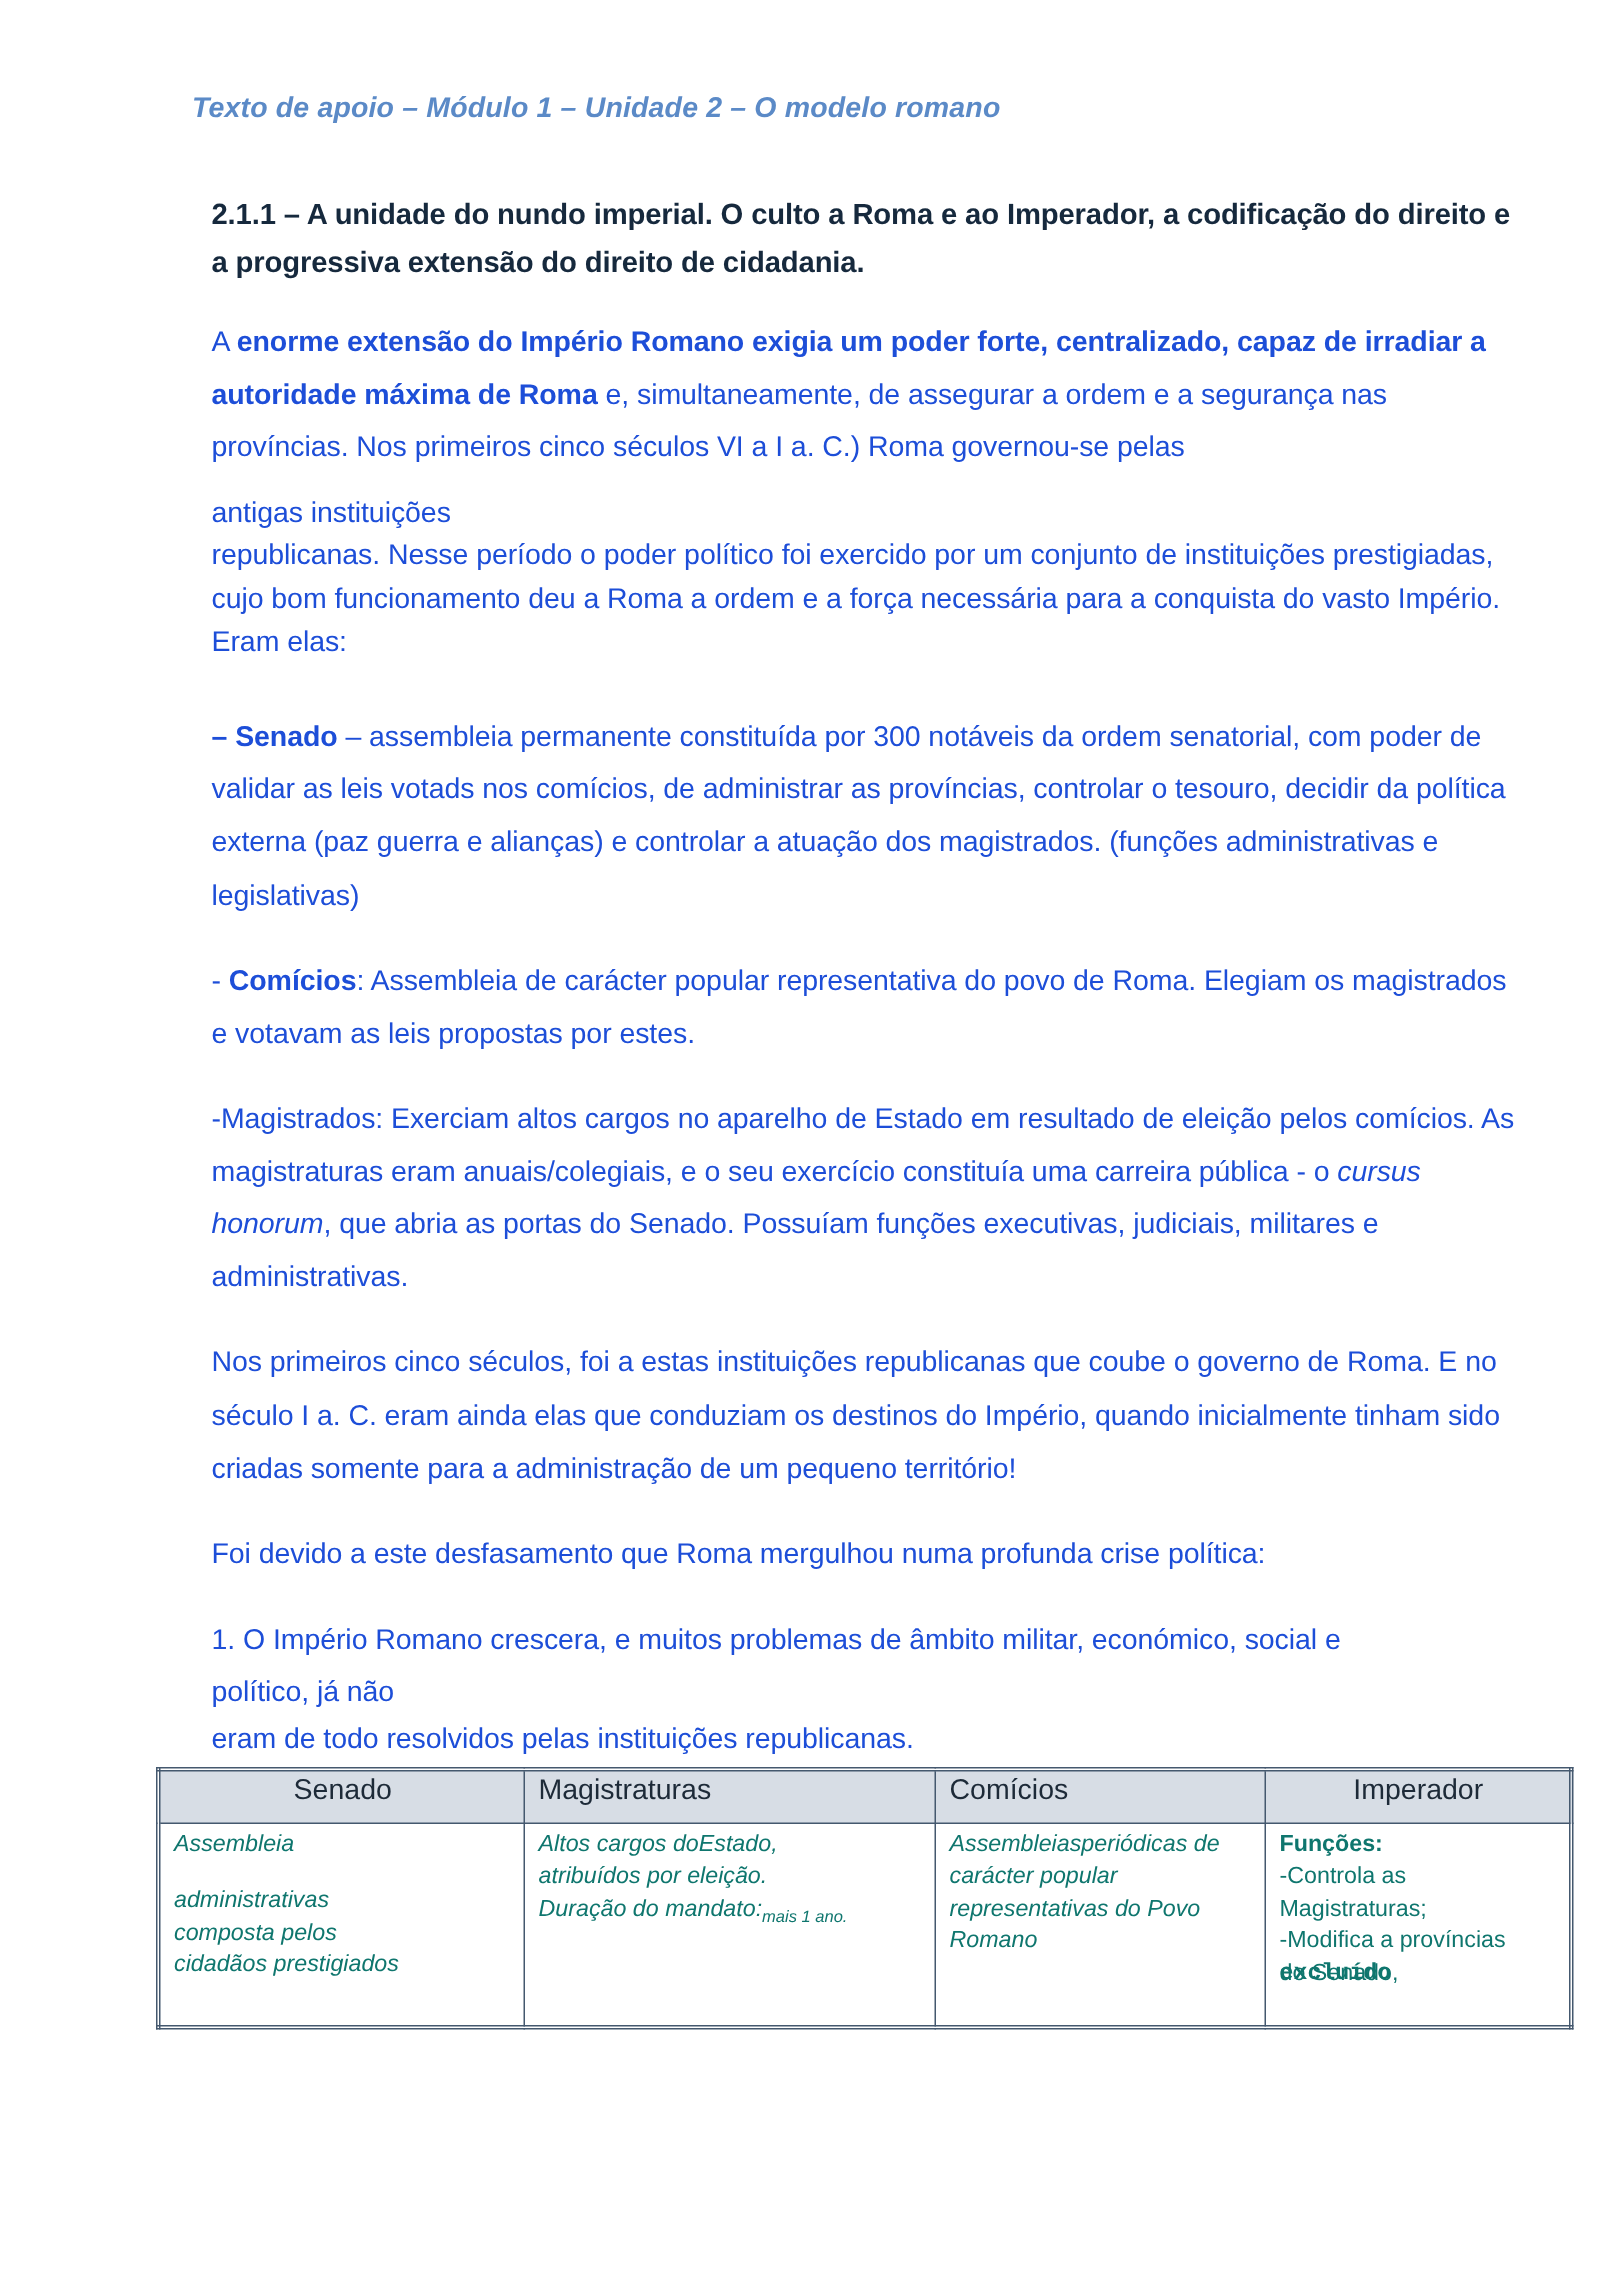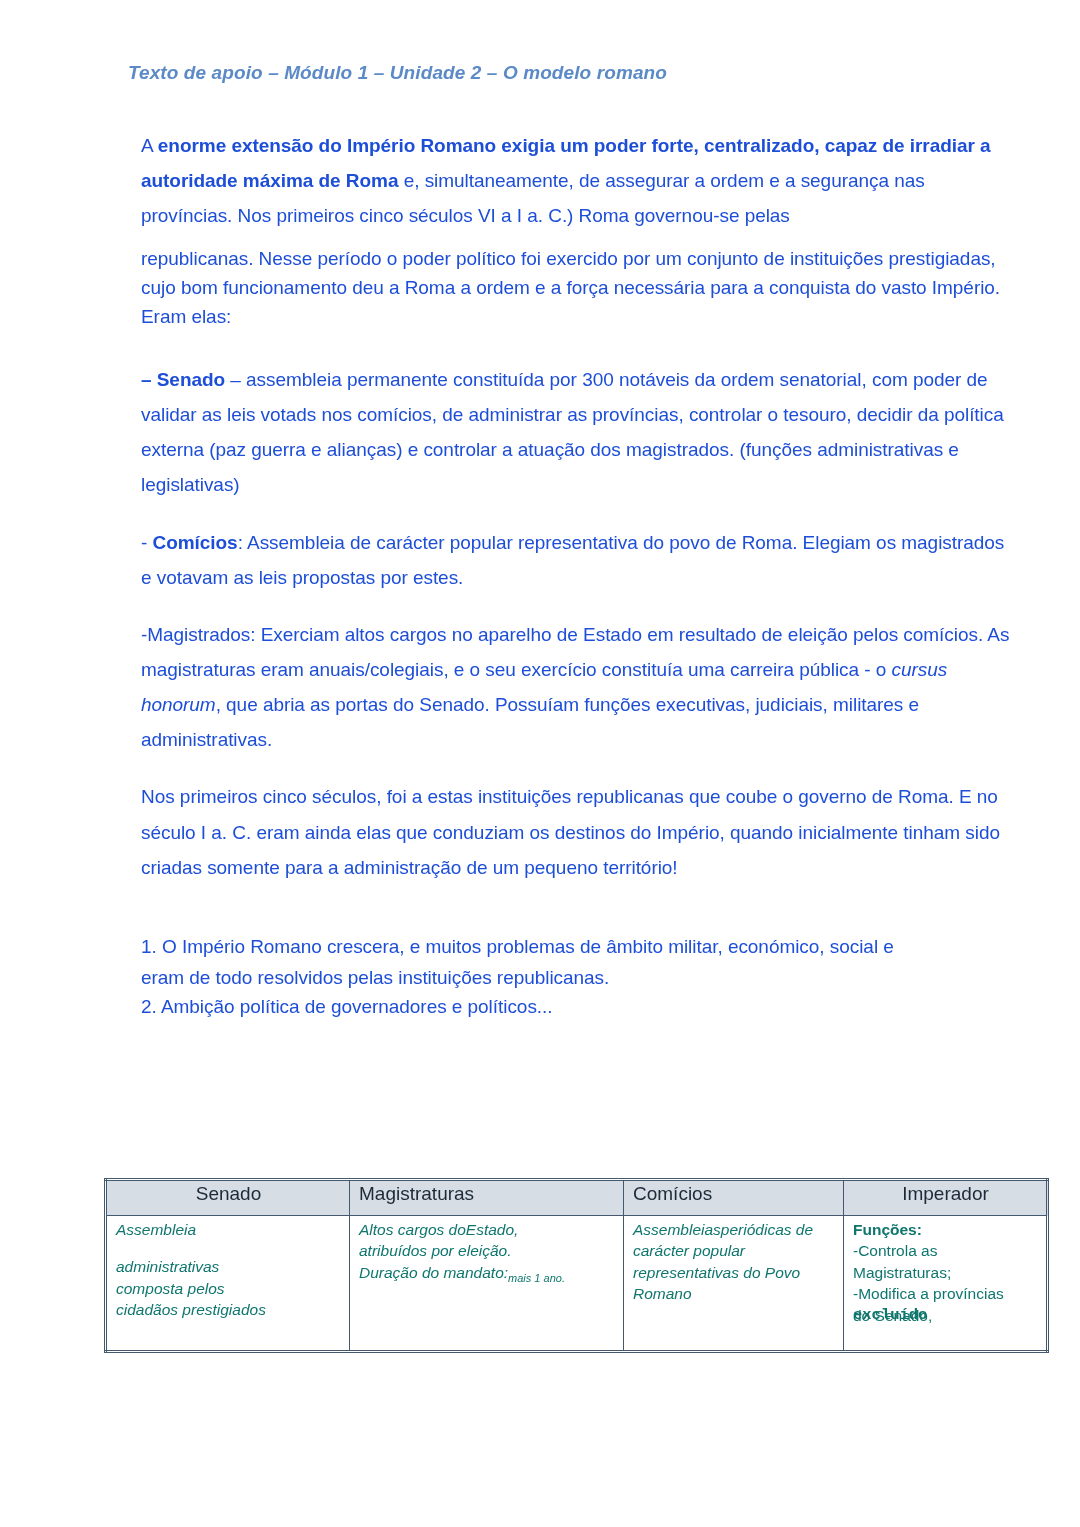--- a/index.html
+++ b/index.html
@@ -144,27 +144,29 @@
 </style>
 </head>
 <body>
 
 <div class="page">
 
   <div class="doc-header">Texto de apoio – Módulo 1 – Unidade 2 – O modelo romano</div>
 
   <div class="content">
 
+    <div class="section-heading">2.1.1 – A unidade do nundo imperial. O culto a Roma e ao Imperador, a codificação do direito e a progressiva extensão do direito de cidadania.</div>
 
     <p class="para">
       <span>A </span><b>enorme extensão do Império Romano exigia um poder forte, centralizado, capaz de irradiar a autoridade máxima de Roma</b><span> e, simultaneamente, de assegurar a ordem e a segurança nas províncias. Nos primeiros cinco séculos VI a I a. C.) Roma governou-se pelas</span>
     </p>
 
     <div class="gap-sm"></div>
 
+    <p class="para tight">antigas instituições</p>
     <p class="para tight">republicanas. Nesse período o poder político foi exercido por um conjunto de instituições prestigiadas, cujo bom funcionamento deu a Roma a ordem e a força necessária para a conquista do vasto Império. Eram elas:</p>
 
     <div class="gap-lg"></div>
 
     <p class="para">
       <b>– </b><b>Senado</b><span> – assembleia permanente constituída por 300 notáveis da ordem senatorial, com poder de validar as leis votads nos comícios, de administrar as províncias, controlar o tesouro, decidir da política externa (paz guerra e alianças) e controlar a atuação dos magistrados. (funções administrativas e legislativas)</span>
     </p>
 
     <div class="gap-md"></div>
 
@@ -177,24 +179,26 @@
     <p class="para">
       <span>-Magistrados: Exerciam altos cargos no aparelho de Estado em resultado de eleição pelos comícios. As magistraturas eram anuais/colegiais, e o seu exercício constituía uma carreira pública - o </span><i>cursus honorum</i><span>, que abria as portas do Senado. Possuíam funções executivas, judiciais, militares e administrativas.</span>
     </p>
 
     <div class="gap-md"></div>
 
     <p class="para">Nos primeiros cinco séculos, foi a estas instituições republicanas que coube o governo de Roma. E no século I a. C. eram ainda elas que conduziam os destinos do Império, quando inicialmente tinham sido criadas somente para a administração de um pequeno território!</p>
 
     <div class="gap-md"></div>
 
+    <p class="para">Foi devido a este desfasamento que Roma mergulhou numa profunda crise política:</p>
 
     <div class="gap-md"></div>
 
     <p class="para">1. O Império Romano crescera, e muitos problemas de âmbito militar, económico, social e</p>
+    <p class="para">político, já não</p>
     <p class="para tight">eram de todo resolvidos pelas instituições republicanas.</p>
     <p class="para tight">2. Ambição política de governadores e políticos...</p>
 
   </div>
 
   <div class="tbl-wrap">
     <table class="cmp">
       <colgroup>
         <col style="width:244px">
         <col style="width:274px">

